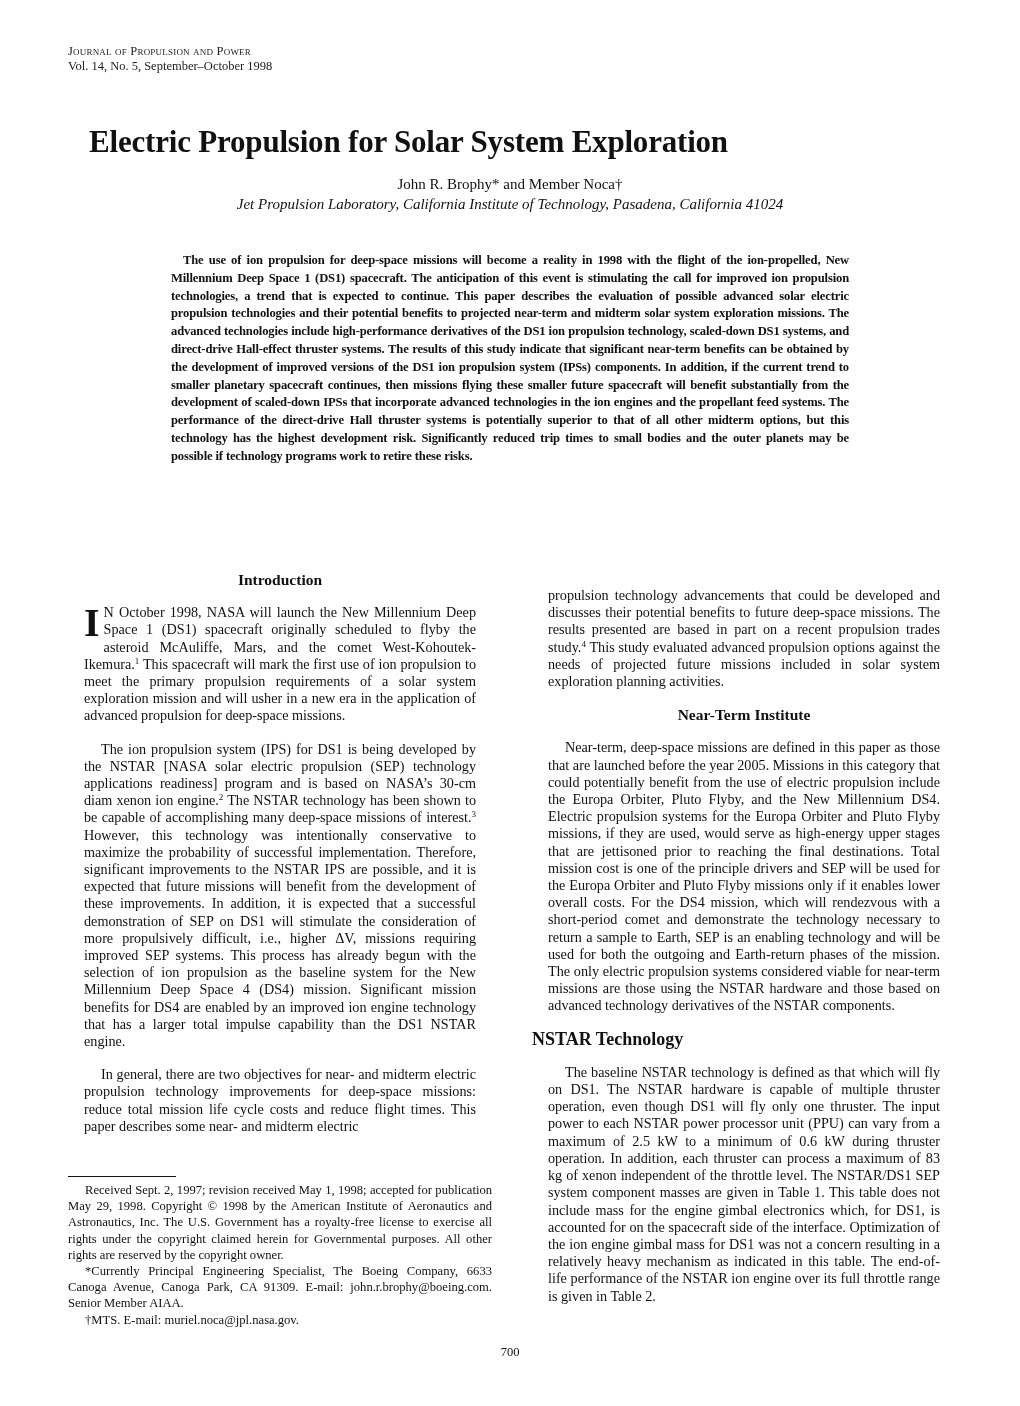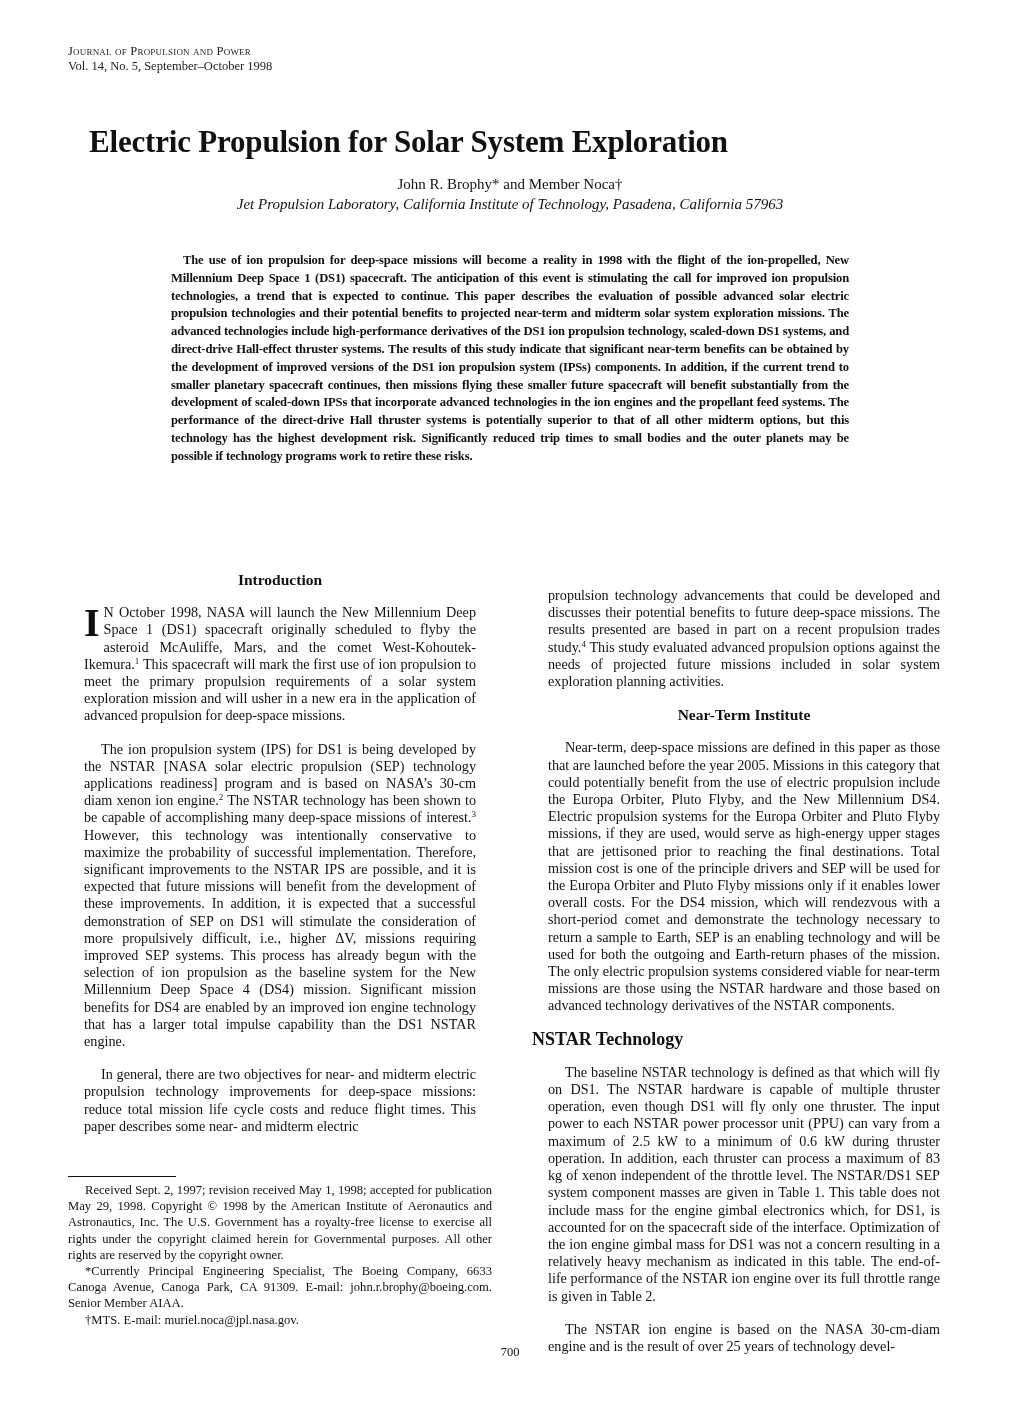--- a/index.html
+++ b/index.html
@@ -32,21 +32,21 @@
 </head>
 <body>
 
 <div class="journal">
   <div class="jname">Journal of Propulsion and Power</div>
   <div>Vol. 14, No. 5, September–October 1998</div>
 </div>
 
 <div class="title">Electric Propulsion for Solar System Exploration</div>
 <div class="authors">John R. Brophy* and Member Noca†</div>
-<div class="affil">Jet Propulsion Laboratory, California Institute of Technology, Pasadena, California 57963</div>
+<div class="affil">Jet Propulsion Laboratory, California Institute of Technology, Pasadena, California 41024</div>
 
 <div class="abstract">
   <p>The use of ion propulsion for deep-space missions will become a reality in 1998 with the flight of the ion-propelled, New Millennium Deep Space 1 (DS1) spacecraft. The anticipation of this event is stimulating the call for improved ion propulsion technologies, a trend that is expected to continue. This paper describes the evaluation of possible advanced solar electric propulsion technologies and their potential benefits to projected near-term and midterm solar system exploration missions. The advanced technologies include high-performance derivatives of the DS1 ion propulsion technology, scaled-down DS1 systems, and direct-drive Hall-effect thruster systems. The results of this study indicate that significant near-term benefits can be obtained by the development of improved versions of the DS1 ion propulsion system (IPSs) components. In addition, if the current trend to smaller planetary spacecraft continues, then missions flying these smaller future spacecraft will benefit substantially from the development of scaled-down IPSs that incorporate advanced technologies in the ion engines and the propellant feed systems. The performance of the direct-drive Hall thruster systems is potentially superior to that of all other midterm options, but this technology has the highest development risk. Significantly reduced trip times to small bodies and the outer planets may be possible if technology programs work to retire these risks.</p>
 </div>
 
 <div class="col col-left">
   <div class="sec-head">Introduction</div>
   <p class="noindent"><span class="dropcap">I</span><span>N October 1998, NASA will launch the New Millennium Deep Space 1 (DS1) spacecraft originally scheduled to flyby the asteroid McAuliffe, Mars, and the comet West-Kohoutek-Ikemura.</span><sup>1</sup><span> This spacecraft will mark the first use of ion propulsion to meet the primary propulsion requirements of a solar system exploration mission and will usher in a new era in the application of advanced propulsion for deep-space missions.</span></p>
   <p><span>The ion propulsion system (IPS) for DS1 is being developed by the NSTAR [NASA solar electric propulsion (SEP) technology applications readiness] program and is based on NASA’s 30-cm diam xenon ion engine.</span><sup>2</sup><span> The NSTAR technology has been shown to be capable of accomplishing many deep-space missions of interest.</span><sup>3</sup><span> However, this technology was intentionally conservative to maximize the probability of successful implementation. Therefore, significant improvements to the NSTAR IPS are possible, and it is expected that future missions will benefit from the development of these improvements. In addition, it is expected that a successful demonstration of SEP on DS1 will stimulate the consideration of more propulsively difficult, i.e., higher ΔV, missions requiring improved SEP systems. This process has already begun with the selection of ion propulsion as the baseline system for the New Millennium Deep Space 4 (DS4) mission. Significant mission benefits for DS4 are enabled by an improved ion engine technology that has a larger total impulse capability than the DS1 NSTAR engine.</span></p>
   <p>In general, there are two objectives for near- and midterm electric propulsion technology improvements for deep-space missions: reduce total mission life cycle costs and reduce flight times. This paper describes some near- and midterm electric</p>
@@ -58,16 +58,15 @@
   <p>*Currently Principal Engineering Specialist, The Boeing Company, 6633 Canoga Avenue, Canoga Park, CA 91309. E-mail: john.r.brophy@boeing.com. Senior Member AIAA.</p>
   <p>†MTS. E-mail: muriel.noca@jpl.nasa.gov.</p>
 </div>
 
 <div class="col col-right">
   <p class="noindent"><span>propulsion technology advancements that could be developed and discusses their potential benefits to future deep-space missions. The results presented are based in part on a recent propulsion trades study.</span><sup>4</sup><span> This study evaluated advanced propulsion options against the needs of projected future missions included in solar system exploration planning activities.</span></p>
   <div class="sec-head" style="margin-top:12px;">Near-Term Institute</div>
   <p>Near-term, deep-space missions are defined in this paper as those that are launched before the year 2005. Missions in this category that could potentially benefit from the use of electric propulsion include the Europa Orbiter, Pluto Flyby, and the New Millennium DS4. Electric propulsion systems for the Europa Orbiter and Pluto Flyby missions, if they are used, would serve as high-energy upper stages that are jettisoned prior to reaching the final destinations. Total mission cost is one of the principle drivers and SEP will be used for the Europa Orbiter and Pluto Flyby missions only if it enables lower overall costs. For the DS4 mission, which will rendezvous with a short-period comet and demonstrate the technology necessary to return a sample to Earth, SEP is an enabling technology and will be used for both the outgoing and Earth-return phases of the mission. The only electric propulsion systems considered viable for near-term missions are those using the NSTAR hardware and those based on advanced technology derivatives of the NSTAR components.</p>
   <div class="sub-head" style="margin-top:12px;">NSTAR Technology</div>
   <p>The baseline NSTAR technology is defined as that which will fly on DS1. The NSTAR hardware is capable of multiple thruster operation, even though DS1 will fly only one thruster. The input power to each NSTAR power processor unit (PPU) can vary from a maximum of 2.5 kW to a minimum of 0.6 kW during thruster operation. In addition, each thruster can process a maximum of 83 kg of xenon independent of the throttle level. The NSTAR/DS1 SEP system component masses are given in Table 1. This table does not include mass for the engine gimbal electronics which, for DS1, is accounted for on the spacecraft side of the interface. Optimization of the ion engine gimbal mass for DS1 was not a concern resulting in a relatively heavy mechanism as indicated in this table. The end-of-life performance of the NSTAR ion engine over its full throttle range is given in Table 2.</p>
-  <p>The NSTAR ion engine is based on the NASA 30-cm-diam engine and is the result of over 25 years of technology devel-</p>
 </div>
 
 <div class="page-num">700</div>
 
 </body></html>

